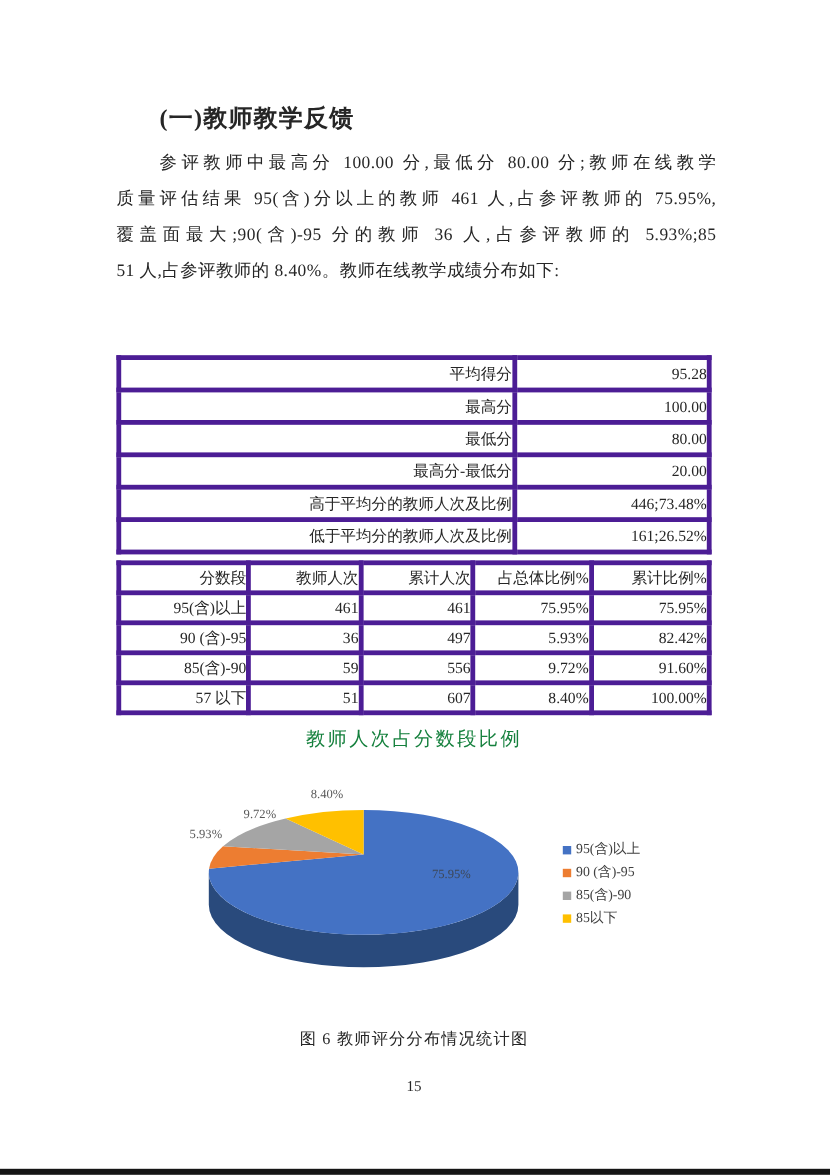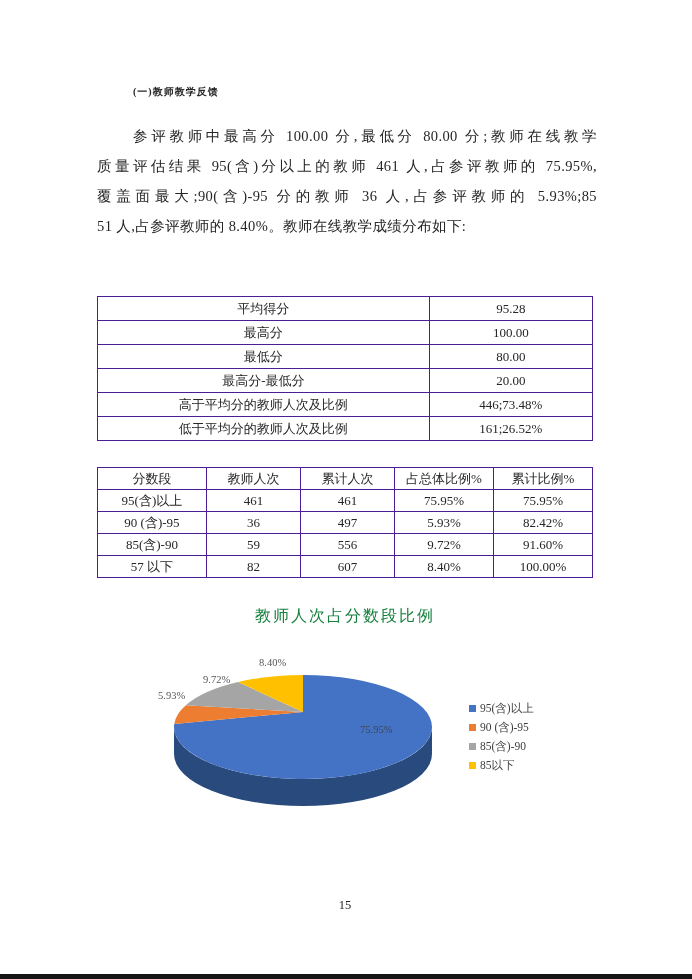--- a/index.html
+++ b/index.html
@@ -6,40 +6,40 @@
   body{
     width:692px;height:979px;position:relative;overflow:hidden;
     font-family:"Liberation Serif","DejaVu Serif",serif;
     color:#262626;
   }
   .page{position:absolute;inset:0;background:#ffffff;}
   .bottom-edge{position:absolute;left:0;bottom:0;width:692px;height:5px;background:#151515;}
 
   .heading{
     position:absolute;left:133px;top:85px;
-    font-size:10px;font-weight:bold;letter-spacing:1px;white-space:nowrap;
+    font-size:20px;font-weight:bold;letter-spacing:1px;white-space:nowrap;
   }
   .para{position:absolute;left:97px;top:121px;width:500px;font-size:14.5px;letter-spacing:0.4px;}
   .pline{height:30px;line-height:30px;white-space:nowrap;}
   .pline.just{text-align:justify;text-align-last:justify;white-space:normal;overflow:hidden;}
   .pline.indent{text-indent:36px;}
 
   .tcaption{
     position:absolute;left:97px;width:496px;text-align:center;
     font-size:13px;letter-spacing:0.5px;
   }
   .cap5{top:272px;}
   .cap6{top:474px;}
   .figcap{position:absolute;left:97px;top:857px;width:496px;text-align:center;font-size:13.5px;letter-spacing:1px;}
   .pagenum{position:absolute;left:97px;top:898px;width:496px;text-align:center;font-size:12.5px;}
 
   table{border-collapse:collapse;table-layout:fixed;position:absolute;left:97px;width:496px;background:#fff;}
   .t5{top:296px;}
   .t6{top:467px;}
-  td,th{border:1px solid #4c1d95;text-align:center;vertical-align:middle;
+  td,th{border:4px solid #4c1d95;text-align:right;vertical-align:middle;
         font-size:13px;font-weight:normal;padding:0;overflow:hidden;white-space:nowrap;}
   .t5 td{height:23px;}
   .t6 td,.t6 th{height:21px;}
   .t5 col.c-label{width:67%;} .t5 col.c-value{width:33%;}
 
   .chart{position:absolute;left:97px;top:598px;width:496px;height:240px;}
   .chart-title{
     position:absolute;left:0;top:8px;width:496px;text-align:center;
     font-size:16px;letter-spacing:2px;color:#15803d;white-space:nowrap;
   }
@@ -136,21 +136,21 @@
         </tr>
         <tr>
           <td>85(含)-90</td>
           <td>59</td>
           <td>556</td>
           <td>9.72%</td>
           <td>91.60%</td>
         </tr>
         <tr>
           <td>57 以下</td>
-          <td>82</td>
+          <td>51</td>
           <td>607</td>
           <td>8.40%</td>
           <td>100.00%</td>
         </tr>
       </tbody>
   </table>
 
   <div class="chart">
     <div class="chart-title">教师人次占分数段比例</div>
     <svg class="pie-svg" width="496" height="240" viewBox="0 0 496 240">
@@ -177,16 +177,17 @@
           <span class="legend-swatch" style="background: rgb(165, 165, 165);"></span>
           <span class="legend-label">85(含)-90</span>
         </div>
         <div class="legend-item">
           <span class="legend-swatch" style="background: rgb(255, 192, 0);"></span>
           <span class="legend-label">85以下</span>
         </div>
       </div>
   </div>
 
+  <div class="figcap">图 6 教师评分分布情况统计图</div>
   <div class="pagenum">15</div>
 
   <div class="bottom-edge"></div>
 </div>
 
 </body></html>

